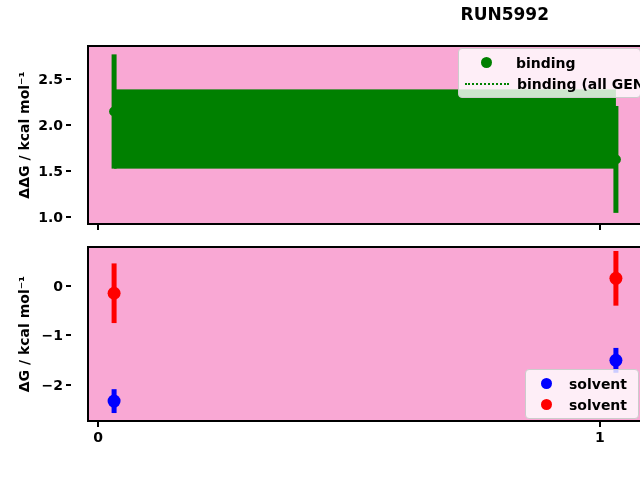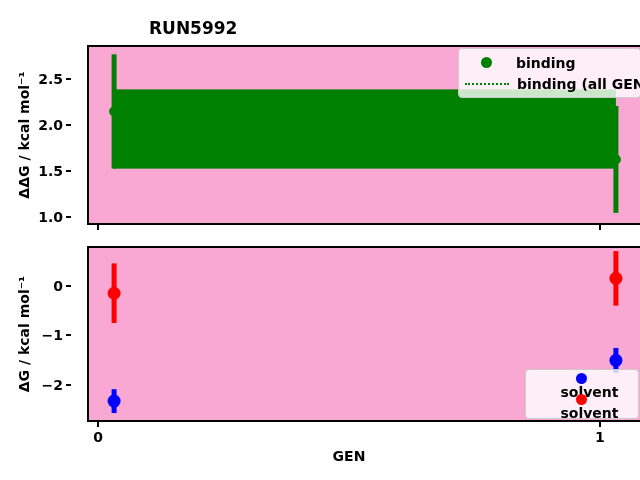--- a/index.html
+++ b/index.html
@@ -1,21 +1,21 @@
 <!DOCTYPE html>
 <html><head>
 <meta charset="utf-8">
 <style>
   html,body{margin:0;padding:0;background:#fff;}
   .figure{
     position:relative;width:640px;height:480px;background:#ffffff;
     font-family:"DejaVu Sans",sans-serif;font-weight:bold;color:#000;
     overflow:hidden;
   }
-  .fig-title{position:absolute;left:149px;top:18px;width:400px;text-align:left;
+  .fig-title{position:absolute;left:149px;top:4px;width:400px;text-align:right;
     font-size:17px;line-height:20px;}
   .axes{position:absolute;border:2px solid #000;background:#f9a8d4;box-sizing:border-box;margin-left:16px;}
   #axes-top{left:71px;top:45px;width:556px;height:180px;}
   #axes-bottom{left:71px;top:246px;width:556px;height:176px;}
   .axes svg{position:absolute;left:0;top:0;display:block;}
   .ylabel{position:absolute;white-space:nowrap;font-size:14px;
     transform:translate(-50%,-50%) rotate(-90deg);}
   #ylabel-top{left:24px;top:135px;}
   #ylabel-bottom{left:24px;top:334px;}
   .xlabel{position:absolute;left:309px;top:448px;width:80px;text-align:center;font-size:14px;}
@@ -27,33 +27,32 @@
   #legend-top{left:369px;top:1px;width:183px;}
   #legend-bottom{left:436px;top:121px;width:114px;}
   .legend-row{display:flex;align-items:center;height:21px;}
   .legend-dot{width:11px;height:11px;border-radius:50%;flex:0 0 auto;}
   .legend-dash{width:44px;height:0;border-top:2px dotted #008000;flex:0 0 auto;}
   .legend-label{font-size:14px;white-space:nowrap;}
   #legend-top .row-marker-pad{padding-left:22px;}
   #legend-top .row-line-pad{padding-left:6px;}
   #legend-top .legend-dot{margin-right:24px;}
   #legend-top .legend-dash{margin-right:8px;}
-  #legend-bottom .legend-row{padding-left:15px;flex-direction:column;}
+  #legend-bottom .legend-row{padding-left:15px;}
   #legend-bottom .legend-dot{margin-right:17px;}
 </style>
 </head>
 <body>
 
 <div class="figure">
 
   <div class="fig-title">RUN5992</div>
 
   <div class="ylabel" id="ylabel-top">ΔΔG / kcal mol⁻¹</div>
   <div class="ylabel" id="ylabel-bottom">ΔG / kcal mol⁻¹</div>
-  <div class="xlabel">GEN</div>
 
   <div class="axes" id="axes-top">
     <svg id="svg-top" width="552" height="176">
         <rect x="25.09090909090909" y="42.387434554973815" width="501.8181818181818" height="79.24607329842931" fill="#008000"></rect>
         <line x1="25.09090909090909" x2="526.9090909090909" y1="82.01047120418849" y2="82.01047120418849" stroke="#008000" stroke-width="2" stroke-dasharray="2,4"></line>
         <line x1="25.09090909090909" x2="25.09090909090909" y1="121.63350785340316" y2="7.371727748691106" stroke="#008000" stroke-width="5"></line>
         <line x1="526.9090909090909" x2="526.9090909090909" y1="165.86387434554976" y2="58.9738219895288" stroke="#008000" stroke-width="5"></line>
         <circle cx="25.09090909090909" cy="64.50261780104714" r="5" fill="#008000"></circle>
         <circle cx="526.9090909090909" cy="112.41884816753927" r="5" fill="#008000"></circle>
       </svg>

